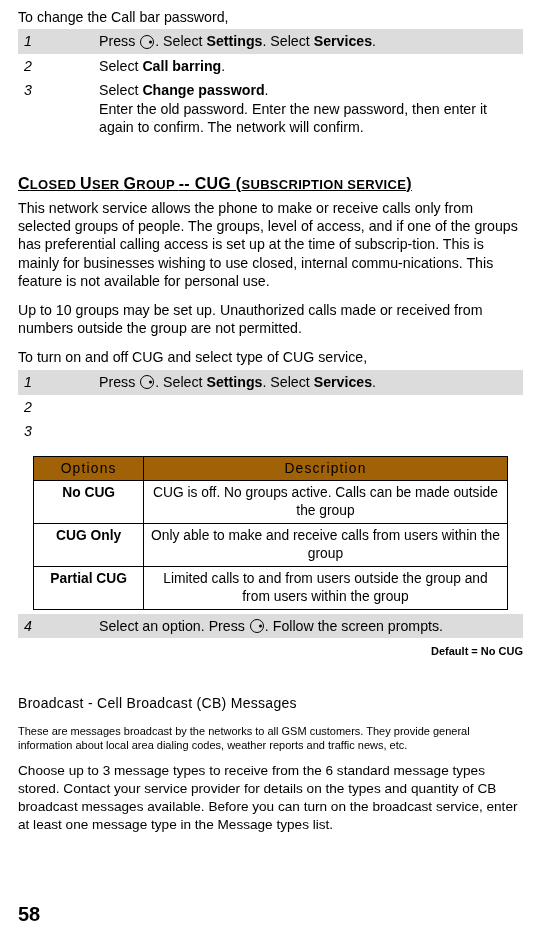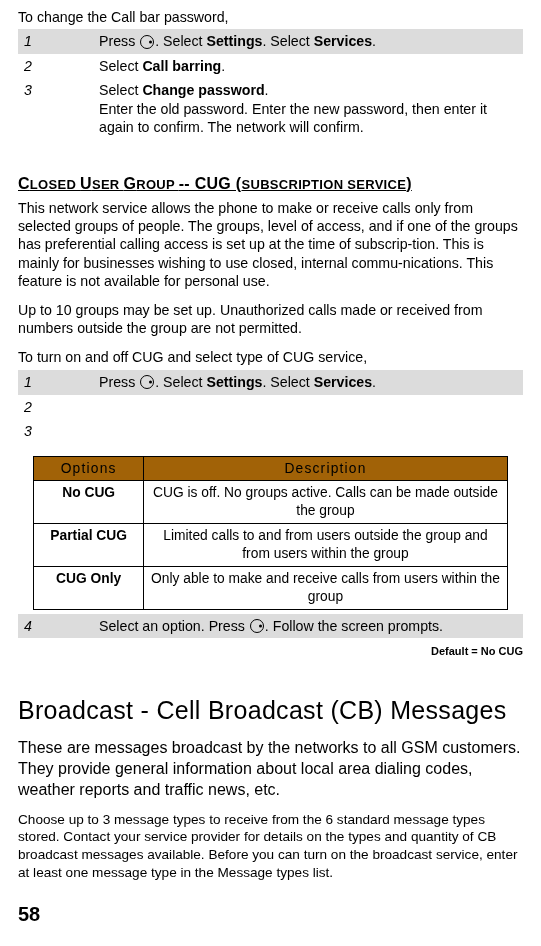--- a/index.html
+++ b/index.html
@@ -45,21 +45,21 @@
       text-align: center;
     }
     .options-table th {
       background: #a16207;
       font-weight: normal;
       letter-spacing: 1.2px;
       text-align: center;
     }
     .options-table td:first-child { font-weight: bold; white-space: nowrap; width: 110px; }
     .default-line { text-align: right; font-size: 11px; font-weight: bold; margin: 6px 0 4px 0; }
-    .h-broadcast { font-size: 25px; margin-top: 35px; margin-bottom: 4px; letter-spacing: 0.3px; font-weight: normal; }
+    .h-broadcast { font-size: 14px; margin-top: 35px; margin-bottom: 4px; letter-spacing: 0.3px; font-weight: normal; }
     .page-num { font-size: 20px; font-weight: bold; position: absolute; left: 18px; bottom: 19px; }
     .icon-circle {
       display: inline-block;
       width: 14px; height: 14px;
       border: 1px solid #000;
       border-radius: 50%;
       vertical-align: middle;
       position: relative;
       top: -1px;
       margin: 0 1px;
@@ -140,36 +140,36 @@
       <th>Options</th>
       <th>Description</th>
     </tr>
   </thead>
   <tbody>
       <tr>
         <td>No CUG</td>
         <td>CUG is off. No groups active. Calls can be made outside the group</td>
       </tr>
       <tr>
+        <td>CUG Only</td>
+        <td>Only able to make and receive calls from users within the group</td>
+      </tr>
+      <tr>
         <td>Partial CUG</td>
         <td>Limited calls to and from users outside the group and from users within the group</td>
-      </tr>
-      <tr>
-        <td>CUG Only</td>
-        <td>Only able to make and receive calls from users within the group</td>
       </tr>
     </tbody>
 </table>
 
 <div class="steps-box">
     <div class="step-row shaded">
       <div class="step-num">4</div>
       <div class="step-text">Select an option. Press <span class="icon-circle"></span>. Follow the screen prompts.</div>
     </div>
   </div>
 
 <p class="default-line">Default = No CUG</p>
 
 <h2 class="h-broadcast">Broadcast - Cell Broadcast (CB) Messages</h2>
-<p class="section-p" style="font-size:16px;margin-top:12px">These are messages broadcast by the networks to all GSM customers. They provide general information about local area dialing codes, weather reports and traffic news, etc.</p>
+<p class="section-p" style="font-size:11px;margin-top:12px">These are messages broadcast by the networks to all GSM customers. They provide general information about local area dialing codes, weather reports and traffic news, etc.</p>
 <p class="section-p" style="font-size:13.6px">Choose up to 3 message types to receive from the 6 standard message types stored. Contact your service provider for details on the types and quantity of CB broadcast messages available. Before you can turn on the broadcast service, enter at least one message type in the Message types list.</p>
 
 <div class="page-num">58</div>
 
 </body></html>

